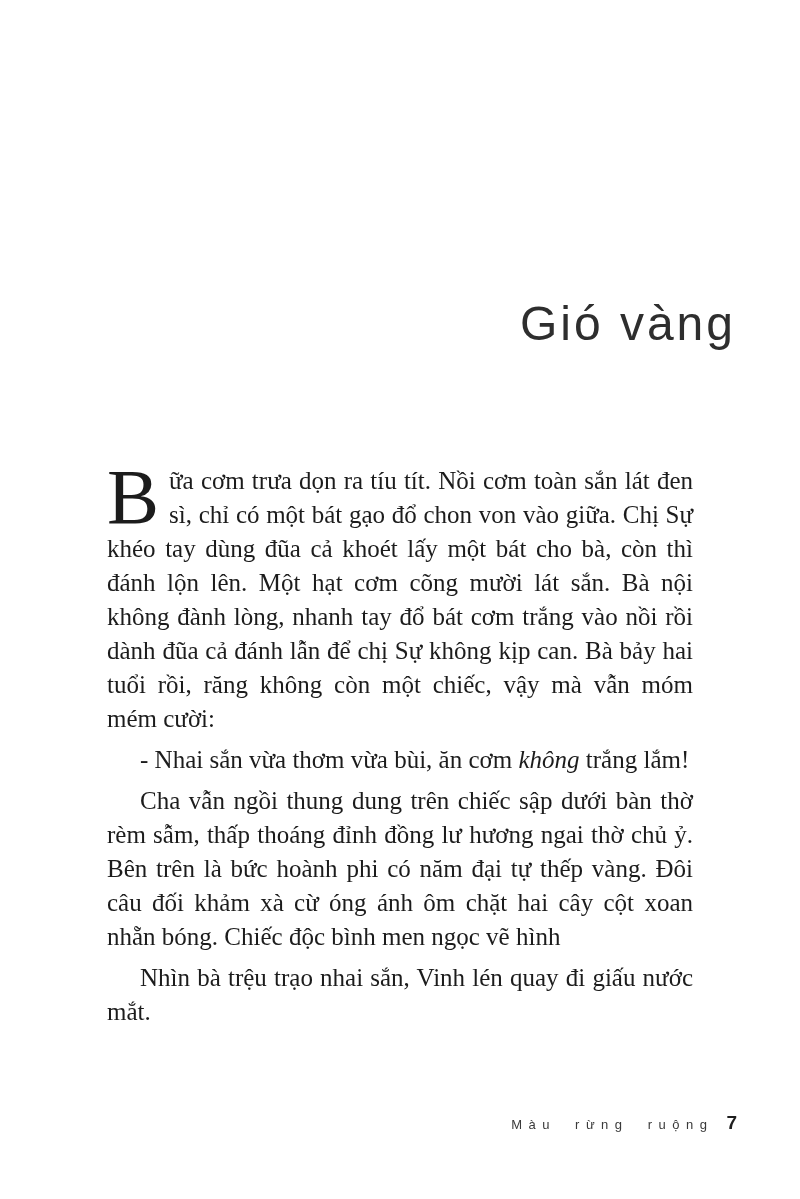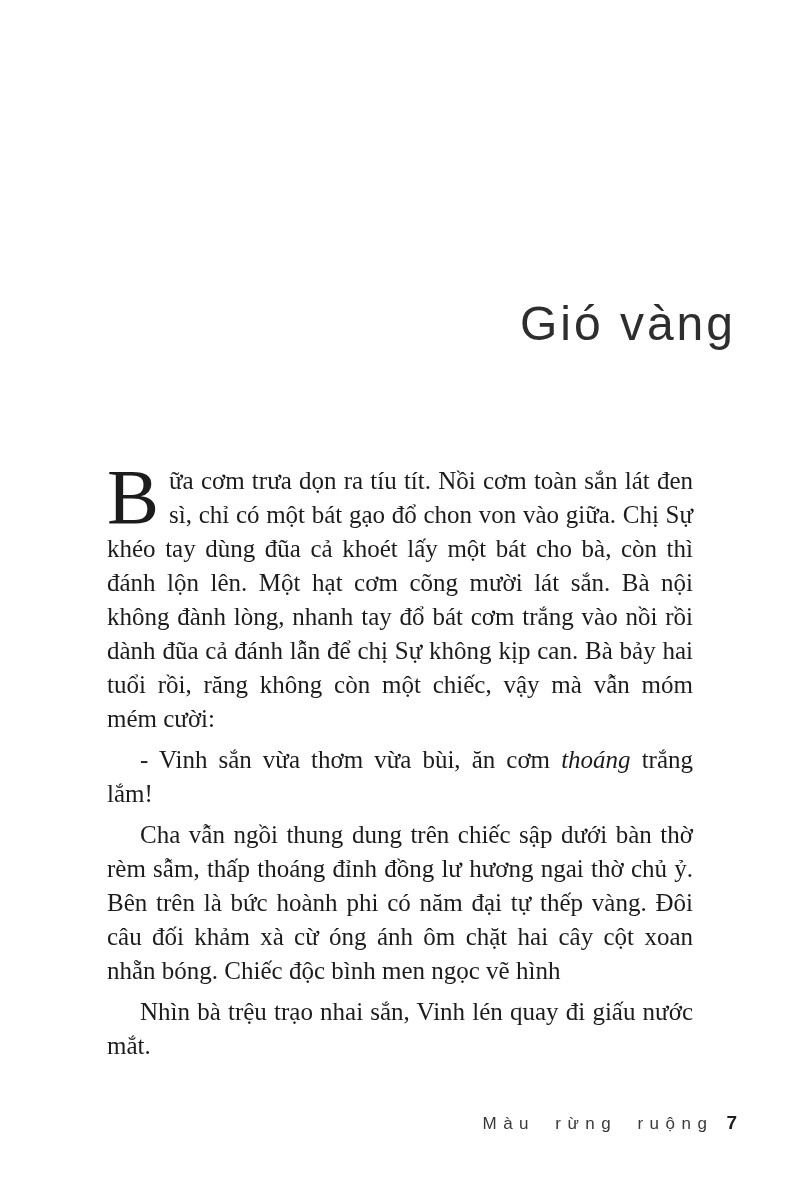--- a/index.html
+++ b/index.html
@@ -47,21 +47,21 @@
     color:var(--text-color);
   }
   .body-text em{font-style:italic;}
   .page-footer{
     position:absolute;
     top:1112px;right:107px;
     display:flex;align-items:baseline;
     font-family:"Liberation Sans",sans-serif;
   }
   .footer-book-title{
-    font-size:17px;
+    font-size:13px;
     font-weight:300;
     letter-spacing:6.5px;
     word-spacing:9px;
     color:var(--footer-color);
     white-space:nowrap;
   }
   .footer-page-number{
     font-size:19px;
     font-weight:700;
     margin-left:13px;
@@ -75,21 +75,21 @@
 
   <div class="chapter-title">Gió vàng</div>
 
   <div class="body-text">
 
     <p>
       <span class="dropcap">B</span><span>ữa cơm trưa dọn ra tíu tít. Nồi cơm toàn sắn lát đen sì, chỉ có một bát gạo đổ chon von vào giữa. Chị Sự khéo tay dùng đũa cả khoét lấy một bát cho bà, còn thì đánh lộn lên. Một hạt cơm cõng mười lát sắn. Bà nội không đành lòng, nhanh tay đổ bát cơm trắng vào nồi rồi dành đũa cả đánh lẫn để chị Sự không kịp can. Bà bảy hai tuổi rồi, răng không còn một chiếc, vậy mà vẫn móm mém cười:</span>
     </p>
 
     <p class="indent">
-      <span>- Vinh sắn vừa thơm vừa bùi, ăn cơm </span><em>thoáng</em><span> trắng lắm!</span>
+      <span>- Nhai sắn vừa thơm vừa bùi, ăn cơm </span><em>không</em><span> trắng lắm!</span>
     </p>
 
     <p class="indent">Cha vẫn ngồi thung dung trên chiếc sập dưới bàn thờ rèm sẫm, thấp thoáng đỉnh đồng lư hương ngai thờ chủ ỷ. Bên trên là bức hoành phi có năm đại tự thếp vàng. Đôi câu đối khảm xà cừ óng ánh ôm chặt hai cây cột xoan nhẵn bóng. Chiếc độc bình men ngọc vẽ hình</p>
 
     <p class="indent">Nhìn bà trệu trạo nhai sắn, Vinh lén quay đi giấu nước mắt.</p>
 
   </div>
 
   <div class="page-footer">
     <span class="footer-book-title">Màu rừng ruộng</span>

